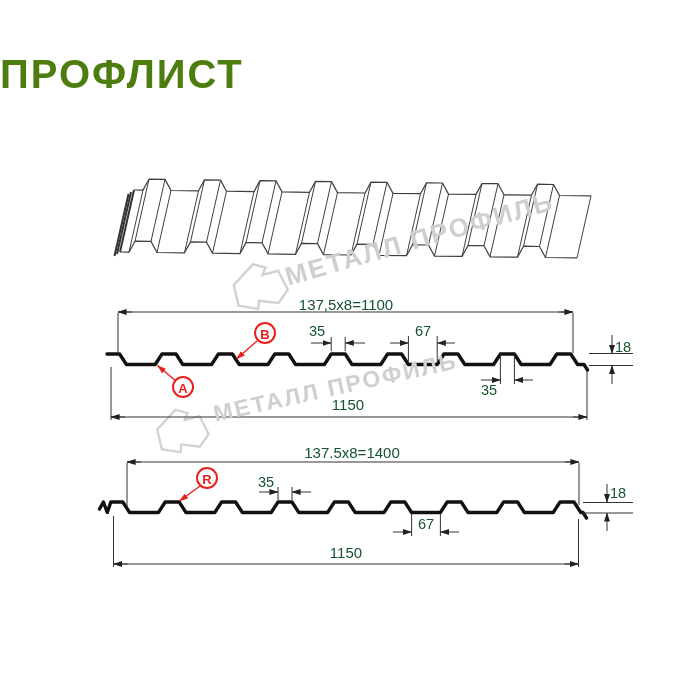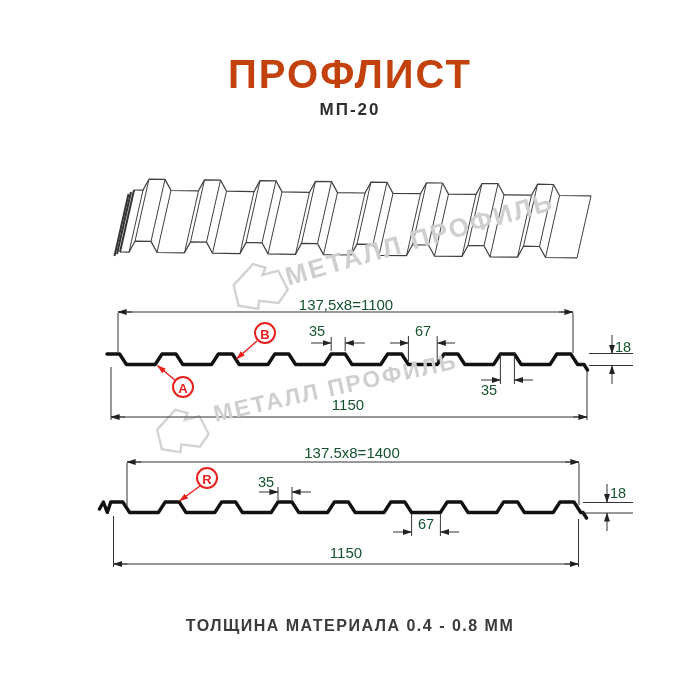--- a/index.html
+++ b/index.html
@@ -1,19 +1,19 @@
 <!DOCTYPE html>
 <html><head>
 <meta charset="utf-8">
 <style>
   html,body{margin:0;padding:0;background:#ffffff;}
   #page{position:relative;width:700px;height:700px;background:#fff;overflow:hidden;
         font-family:"Liberation Sans","DejaVu Sans",sans-serif;}
-  .title{position:absolute;left:0;top:52px;width:700px;text-align:center;
-         font-size:40px;font-weight:bold;letter-spacing:2px;color:#c2410c;}
+  .title{position:absolute;left:0;top:52px;width:700px;
+         font-size:40px;font-weight:bold;letter-spacing:2px;color:#4d7c0f;}
   .subtitle{position:absolute;left:0;top:100px;width:700px;text-align:center;
          font-size:17px;font-weight:600;letter-spacing:2px;color:#2e2e2e;}
   .footer{position:absolute;left:0;top:617px;width:700px;text-align:center;
          font-size:16px;font-weight:600;letter-spacing:1.5px;color:#3a3a3a;}
   .wm{position:absolute;color:#cfcfcf;font-weight:bold;white-space:nowrap;
       transform-origin:0 50%;letter-spacing:2px;}
   #wm1{left:286px;top:262px;font-size:26px;transform:rotate(-16deg);}
   #wm2{left:214px;top:401px;font-size:23px;transform:rotate(-12.5deg);}
   .dim{position:absolute;font-size:14.5px;color:#14532d;line-height:16px;white-space:nowrap;}
   .dim.c{transform:translateX(-50%);}
@@ -21,21 +21,20 @@
         color:#e8211d;font-size:13px;font-weight:bold;line-height:21px;text-align:center;
         background:transparent;box-sizing:border-box;}
   svg{position:absolute;left:0;top:0;}
 </style>
 </head>
 <body>
 
 <div id="page">
 
   <div class="title">ПРОФЛИСТ</div>
-  <div class="subtitle">МП-20</div>
 
   <svg id="diagram" width="700" height="700" viewBox="0 0 700 700">
     <defs>
       <marker id="arrB" markerWidth="9" markerHeight="6" refX="8.6" refY="3" orient="auto" markerUnits="userSpaceOnUse">
         <path d="M0,0 L9,3 L0,6 Z" fill="#222"></path>
       </marker>
       <marker id="arrR" markerWidth="9" markerHeight="6" refX="8.6" refY="3" orient="auto" markerUnits="userSpaceOnUse">
         <path d="M0,0 L9,3 L0,6 Z" fill="#e8211d"></path>
       </marker>
     </defs>
@@ -155,14 +154,13 @@
   <div class="dim c" style="left:352px;top:445px;font-size:15px">137.5x8=1400</div>
   <div class="dim c" style="left:266px;top:474px">35</div>
   <div class="dim c" style="left:426px;top:516px">67</div>
   <div class="dim" style="left:610px;top:485px">18</div>
   <div class="dim c" style="left:346px;top:545px;font-size:15px">1150</div>
 
   <div class="mark" style="left:172px;top:376px">A</div>
   <div class="mark" style="left:254px;top:322px">B</div>
   <div class="mark" style="left:196px;top:467px">R</div>
 
-  <div class="footer">ТОЛЩИНА МАТЕРИАЛА 0.4 - 0.8 ММ</div>
 </div>
 
 </body></html>

